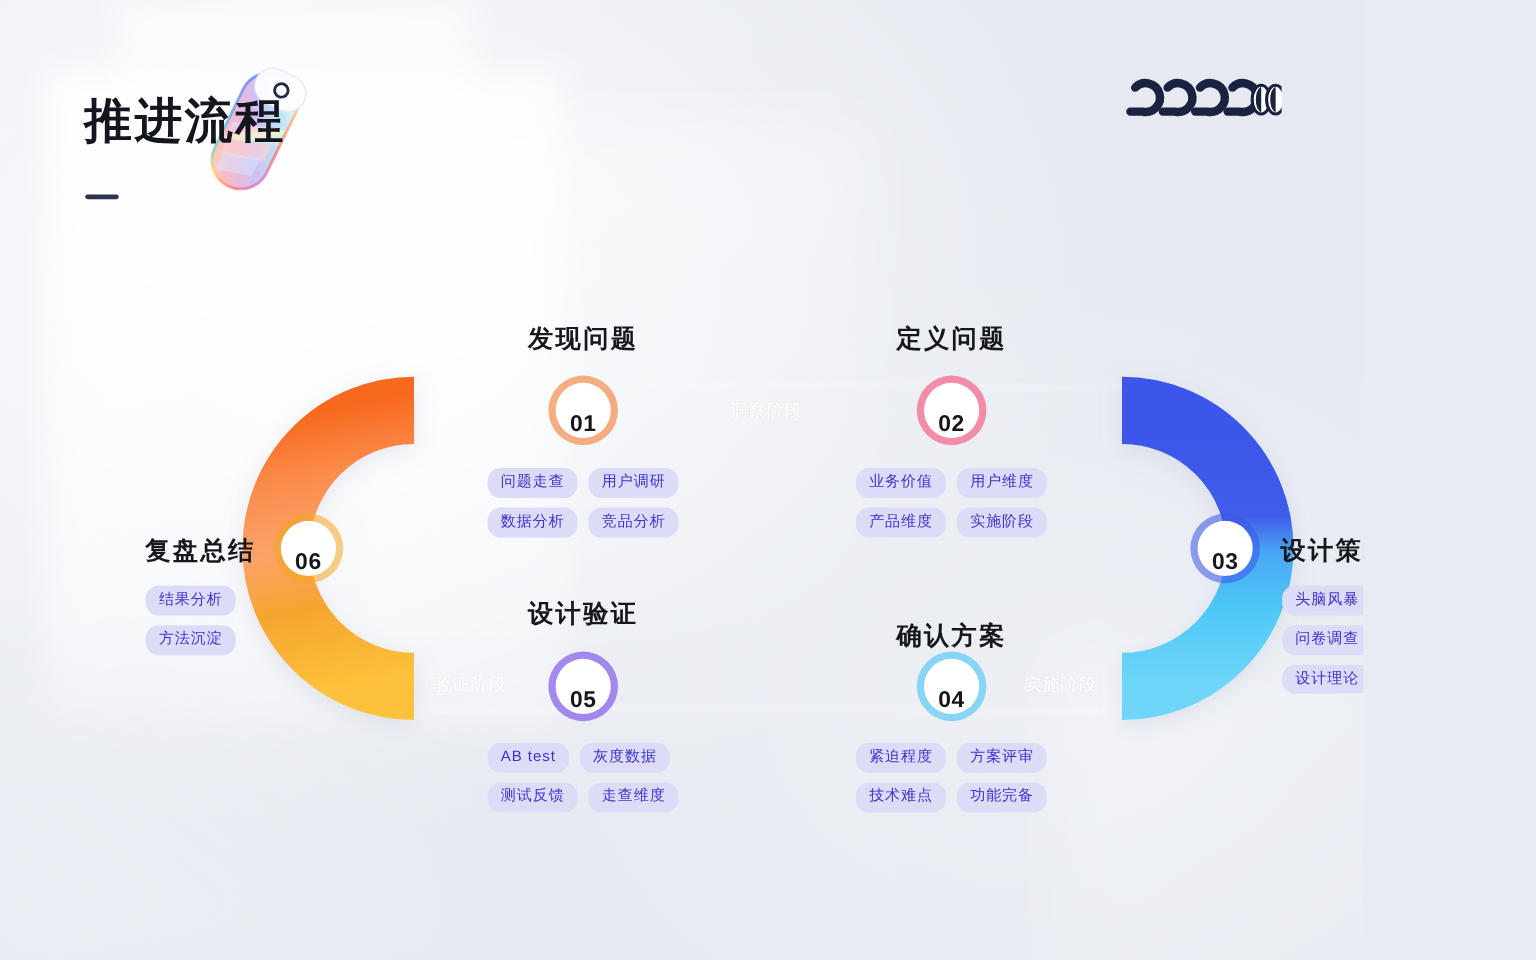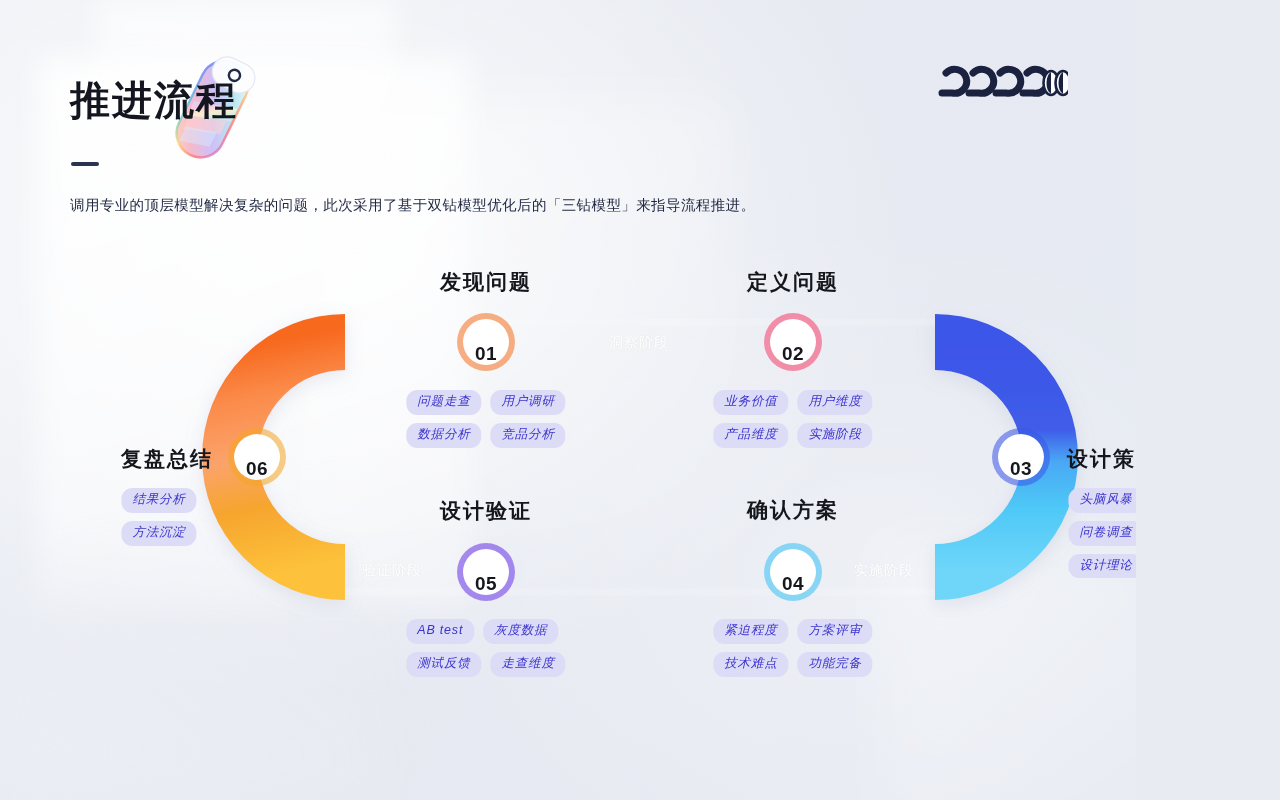--- a/index.html
+++ b/index.html
@@ -165,21 +165,20 @@
     z-index: 6;
     display: flex;
     flex-wrap: wrap;
     gap: 8px;
     transform: translateX(-50%);
   }
   .tag-group.col {
     flex-direction: column;
     align-items: flex-start;
     gap: 8px;
-    font-style: italic;
   }
   .tag {
     background: #dcdcf7;
     color: #3b33cc;
     font-size: 12.5px;
     padding: 5px 11px 6px;
     border-radius: 11px;
     letter-spacing: 0.8px;
     line-height: 1.1;
     white-space: nowrap;
@@ -233,21 +232,20 @@
       <rect x="34" y="2" width="44" height="30" rx="15" fill="none" stroke="#e3e8f2" stroke-width="1.2"></rect>
       <ellipse cx="57" cy="17" rx="5.6" ry="5.6" fill="#ffffff" stroke="#232a44" stroke-width="2.4"></ellipse>
       <path d="M32 58 L74 46 L74 60 L32 74 Z" fill="url(#irid)" opacity="0.85"></path>
       <path d="M34 72 L70 62 L70 76 L34 88 Z" fill="#ffd6cf" opacity="0.55"></path>
       <path d="M36 84 L66 76 L66 92 L36 100 Z" fill="#d6e9ff" opacity="0.5"></path>
     </g>
   </svg>
 
   <div class="page-title">推进流程</div>
   <div class="title-rule"></div>
-  <div class="subtitle">调用专业的顶层模型解决复杂的问题，此次采用了基于双钻模型优化后的「三钻模型」来指导流程推进。</div>
 
   <div class="logo">
     <svg width="132" height="42" viewBox="0 0 132 42">
       <g fill="none" stroke="#1b2240" stroke-width="7" stroke-linecap="round">
         <path d="M6 31 L16 31 A12 12 0 1 0 10 11"></path>
         <path d="M33 31 L43 31 A12 12 0 1 0 37 11"></path>
         <path d="M60 31 L70 31 A12 12 0 1 0 64 11"></path>
         <path d="M87 31 L97 31 A12 12 0 1 0 91 11"></path>
       </g>
       <g>
@@ -340,21 +338,21 @@
     <span>06</span>
   </div>
 
   <div class="stage-label" style="left:639px; top:343px;">洞察阶段</div>
   <div class="stage-label" style="left:392px; top:571px; color:#ffffff;">验证阶段</div>
   <div class="stage-label" style="left:884px; top:571px;">实施阶段</div>
 
   <div class="step-title" style="left:486px; top:282px;">发现问题</div>
   <div class="step-title" style="left:793px; top:282px;">定义问题</div>
   <div class="step-title" style="left:1113px; top:459px;">设计策略</div>
-  <div class="step-title" style="left:793px; top:510px;">确认方案</div>
+  <div class="step-title" style="left:793px; top:530px;">确认方案</div>
   <div class="step-title" style="left:486px; top:511px;">设计验证</div>
   <div class="step-title" style="left:167px; top:459px;">复盘总结</div>
 
   <div class="tag-group col" style="left:486px; top:390px;">
     <div class="tag-row">
       <span class="tag">问题走查</span>
       <span class="tag">用户调研</span>
     </div>
     <div class="tag-row">
       <span class="tag">数据分析</span>

